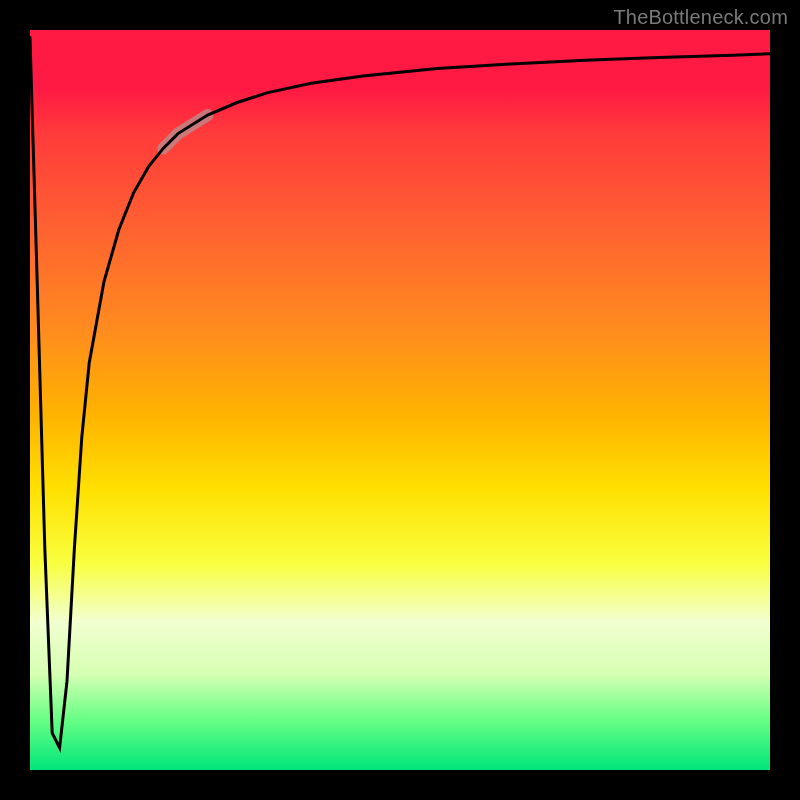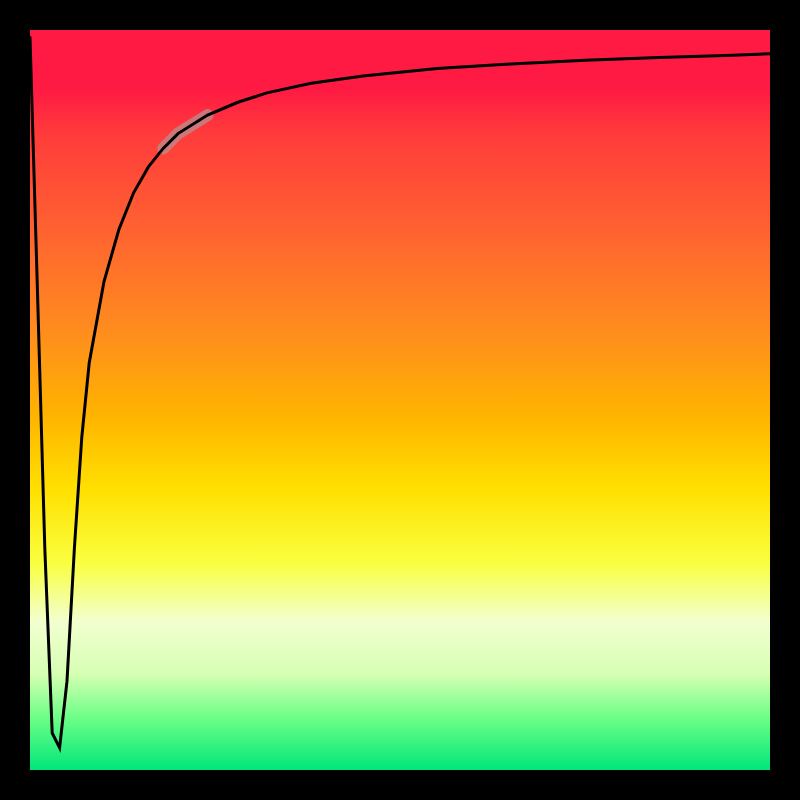--- a/index.html
+++ b/index.html
@@ -67,20 +67,21 @@
     stroke: #000;
     stroke-width: 3;
     stroke-linecap: round;
     fill: none;
   }
 </style>
 </head>
 <body>
 
 <div class="frame">
+  <div class="attribution">TheBottleneck.com</div>
 
   <div class="plot">
     <svg class="curve" viewBox="0 0 740 740">
       <path id="highlight-path" class="thick-grey" d="M133.2 118.4 L148.0 103.6 L177.6 85.1"></path>
       <path id="main-path" class="thin-black" d="M0.0 7.4 L7.4 259.0 L14.8 518.0 L22.2 703.0 L29.6 717.8 L37.0 651.2 L44.4 518.0 L51.8 407.0 L59.2 333.0 L74.0 251.6 L88.8 199.8 L103.6 162.8 L118.4 136.9 L133.2 118.4 L148.0 103.6 L177.6 85.1 L207.2 72.5 L236.8 62.9 L281.2 53.3 L333.0 45.9 L407.0 38.5 L481.0 34.0 L555.0 30.3 L629.0 27.4 L703.0 25.2 L740.0 23.7"></path>
     </svg>
   </div>
 </div>
 
 </body></html>

